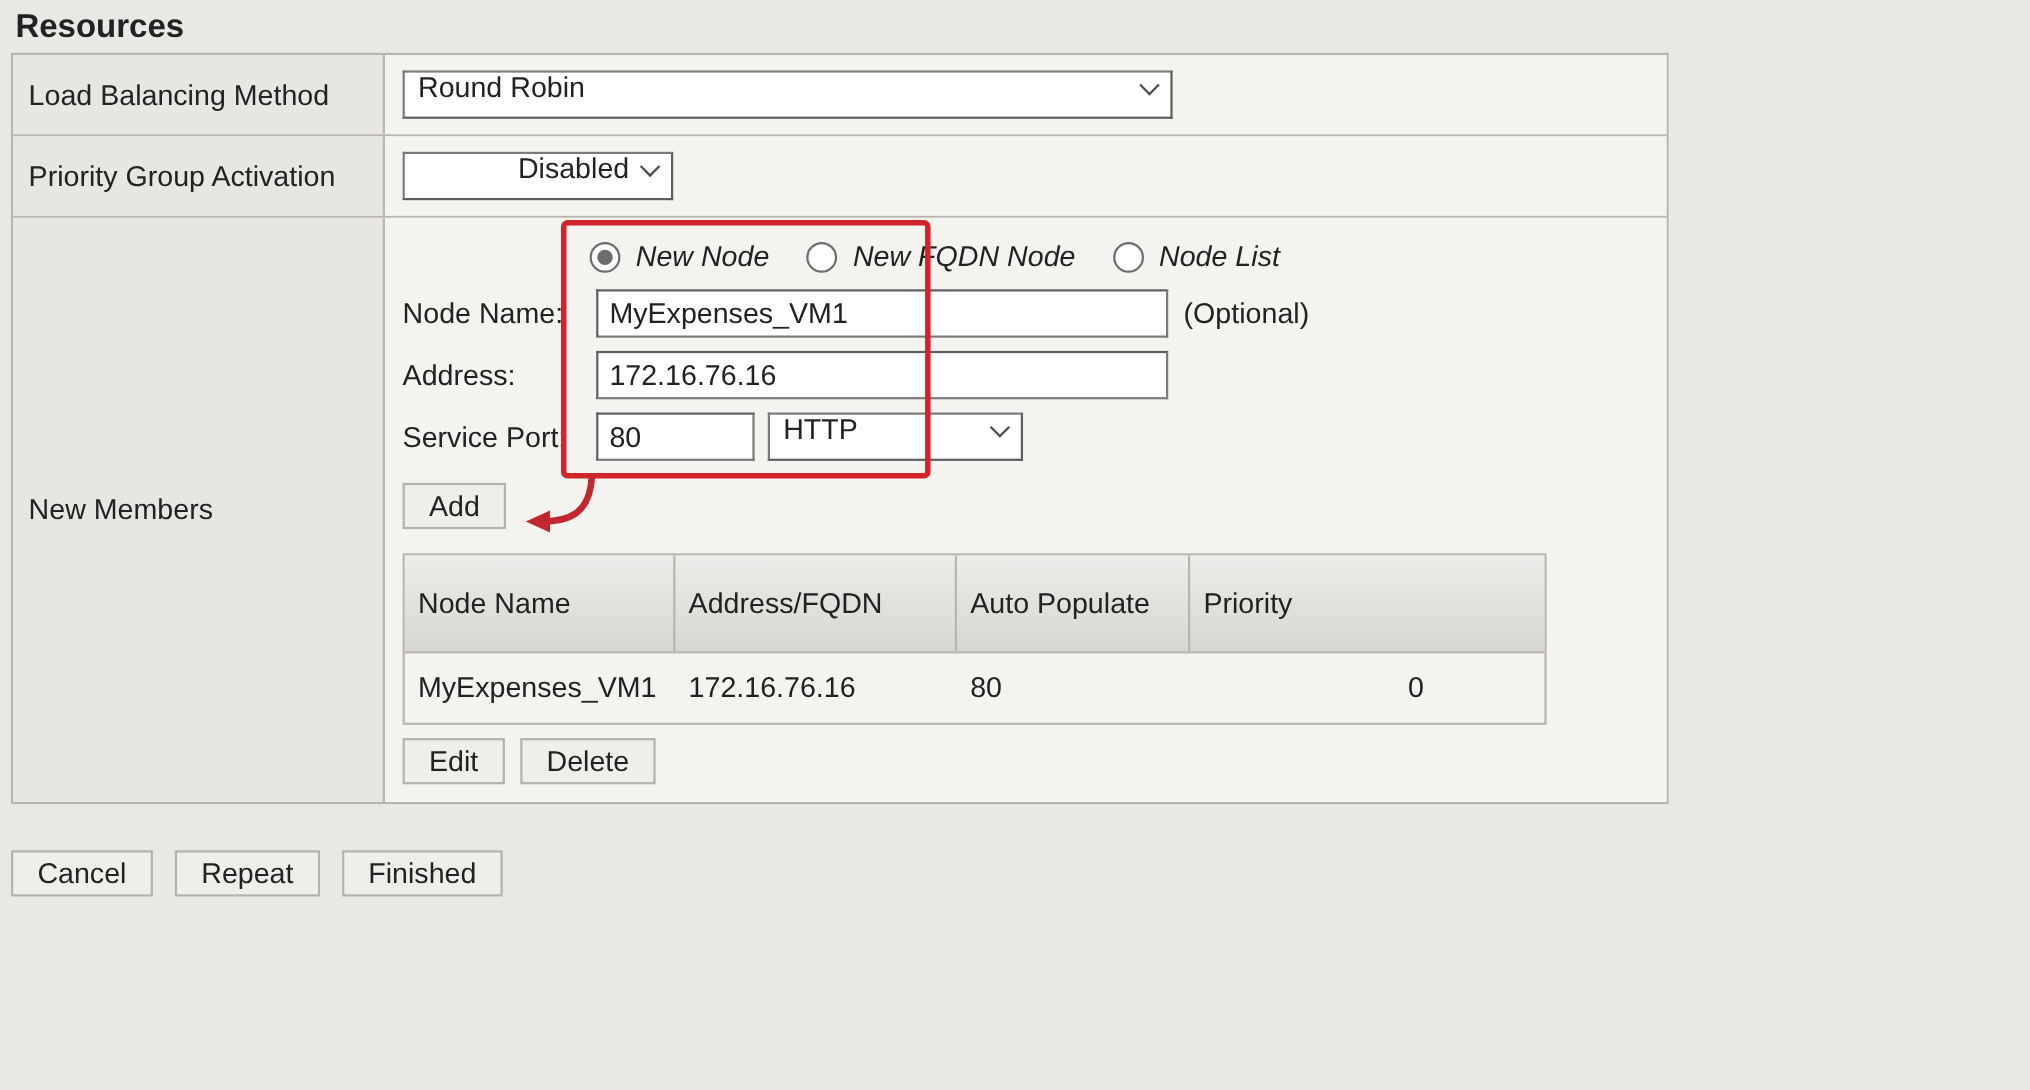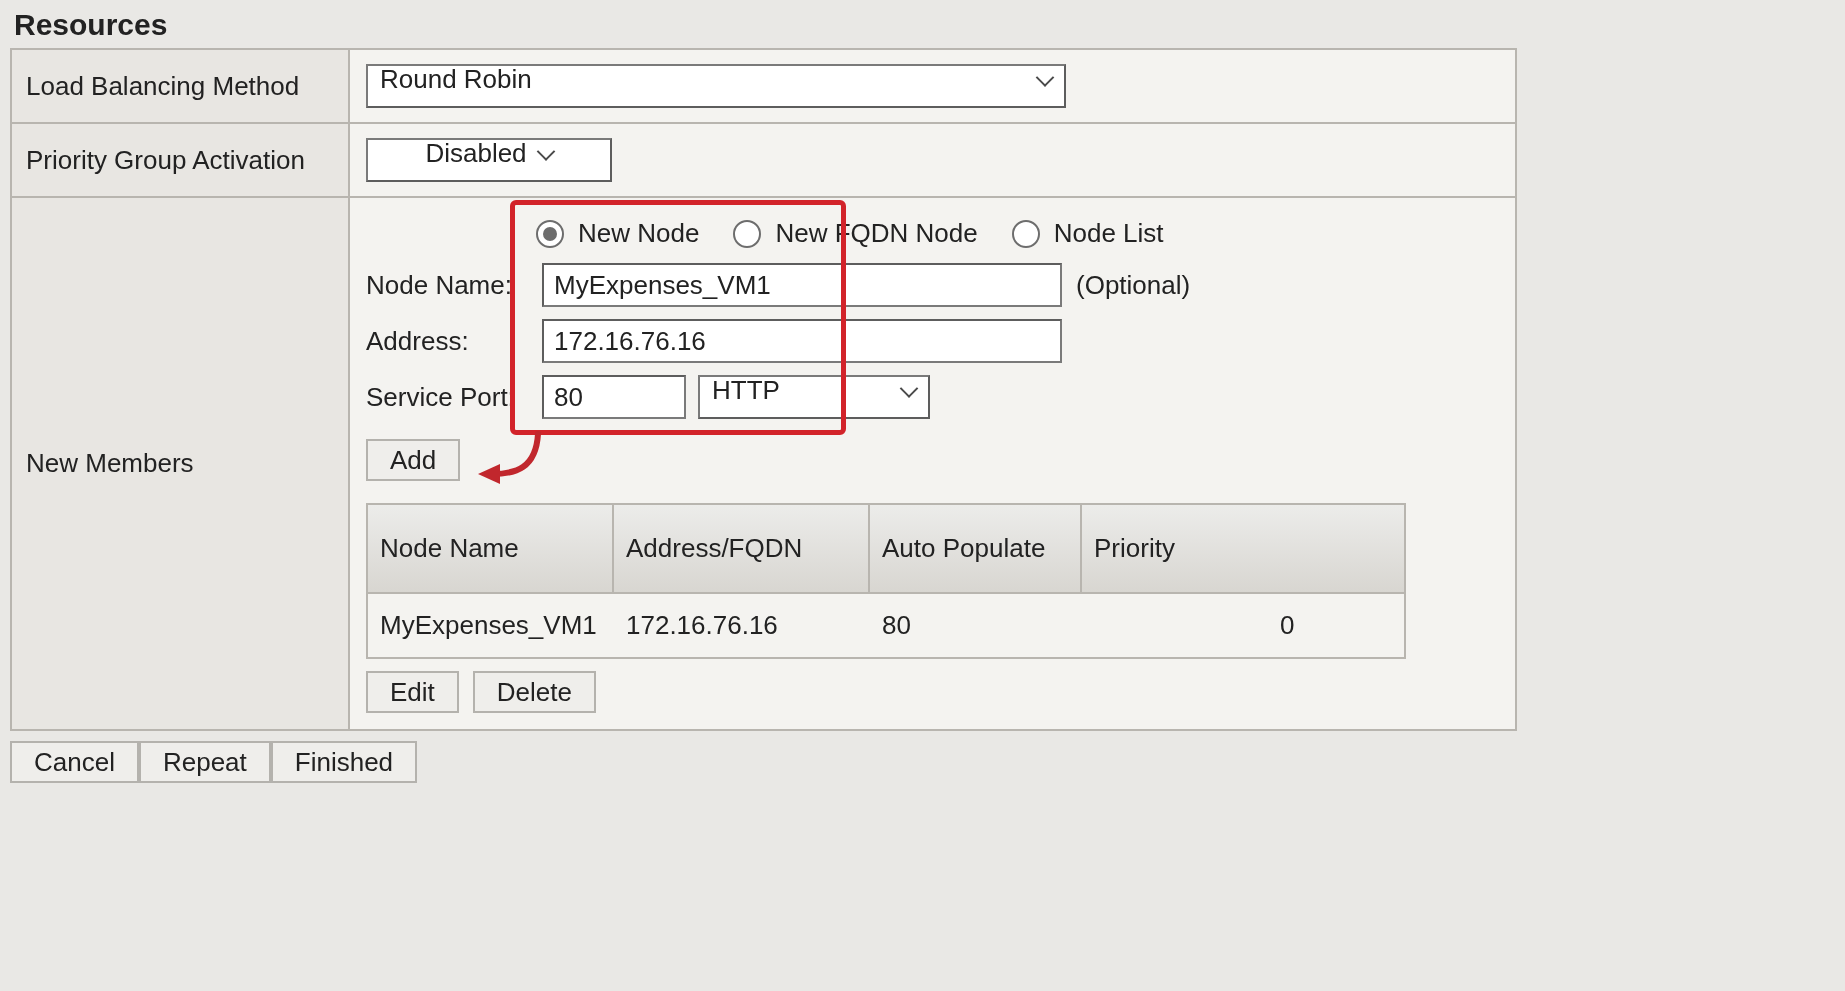--- a/index.html
+++ b/index.html
@@ -45,39 +45,39 @@
     display: inline-flex;
     align-items: center;
     border: 2px solid #7a7a7a;
     border-right-color:#5d5d5d;
     border-bottom-color:#5d5d5d;
     background: #fff;
     padding: 2px 10px 15px 12px;
     height: 44px;
   }
   .select-wrap.wide { width: 700px; justify-content: space-between; }
-  .select-wrap.med  { width: 246px; justify-content: center; }
+  .select-wrap.med  { width: 246px; justify-content: flex-end; }
   .select-wrap.port { width: 232px; justify-content: space-between; }
   .sel-text { white-space: nowrap; }
   .chevron {
     width: 18px; height: 10px; position: relative;
     margin-left: 10px; flex-shrink: 0;
   }
   .chevron::before, .chevron::after {
     content: ""; position: absolute; top: 0;
     width: 2px; height: 13px; background: #4a4a4a;
   }
   .chevron::before { left: 4px;  transform: rotate(-45deg); }
   .chevron::after  { left: 12px; transform: rotate(45deg); }
 
   
   .members-label { align-items: center; }
   .members-value { padding: 20px 16px 16px 16px; position: relative; }
 
-  .radio-line { margin-left: 170px; margin-bottom: 14px; display: flex; align-items: center; gap: 10px; }
+  .radio-line { margin-left: 170px; margin-bottom: 14px; display: flex; align-items: center; gap: 10px; font-style: italic; }
   .radio {
     width: 28px; height: 28px; border-radius: 50%;
     border: 2px solid #6d6d6d; background: #fff;
     display: inline-flex; align-items: center; justify-content: center;
     margin-right: 4px;
   }
   .radio.checked .dot {
     width: 14px; height: 14px; border-radius: 50%;
     background: #6d6d6d;
   }
@@ -138,21 +138,21 @@
   .mtable-body { display: flex; }
   .mtable-body .td { padding: 16px 12px; }
   .col-name { width: 246px; }
   .col-addr { width: 256px; }
   .col-port { width: 186px; }
   .col-auto { width: 212px; }
   .col-prio { flex: 1; }
 
   .row-btns { margin-top: 12px; display: flex; gap: 14px; }
 
-  .footer-btns { margin-top: 10px; display: flex; gap: 0; }
+  .footer-btns { margin-top: 42px; display: flex; gap: 20px; }
 </style>
 </head>
 <body>
 
 <div class="page">
   <div class="section-title">Resources</div>
 
   <div class="panel">
 
     <div class="row">

